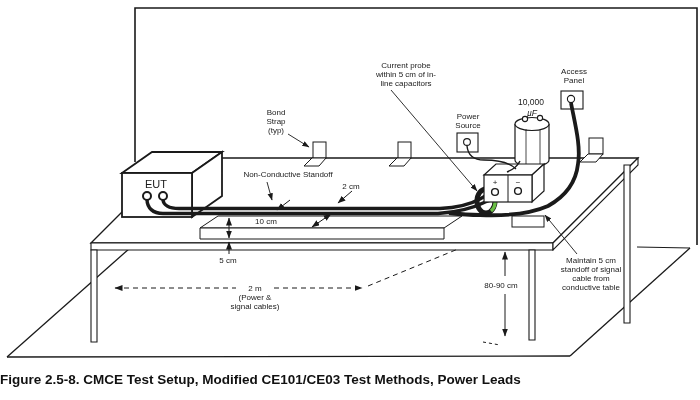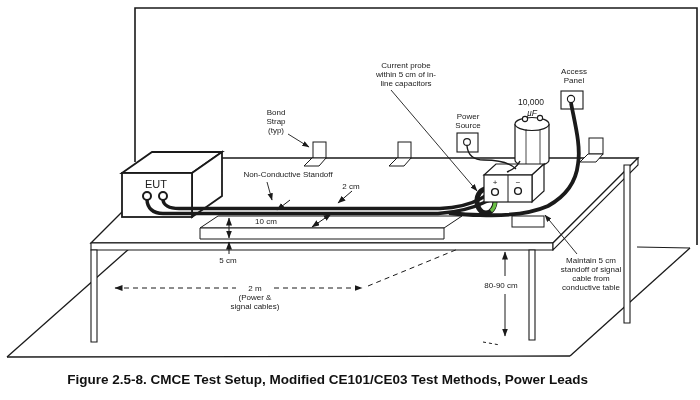--- a/index.html
+++ b/index.html
@@ -3,21 +3,21 @@
 <meta charset="utf-8">
 <style>
   html,body{margin:0;padding:0;background:#ffffff;}
   .page{position:relative;width:700px;height:400px;background:#ffffff;overflow:hidden;
         font-family:"Liberation Sans", sans-serif;}
   .diagram{position:absolute;left:0;top:0;}
   svg text{font-family:"Liberation Sans", sans-serif;font-size:8px;fill:#1a1a1a;}
   svg text.eut{font-size:11px;}
   svg text.cap{font-size:8.5px;}
   svg text.uf{font-style:italic;}
-  .caption{position:absolute;left:0;top:372px;width:588px;text-align:right;
+  .caption{position:absolute;left:0;top:372px;width:588px;text-align:left;
            font-weight:bold;font-size:13.5px;color:#111;}
   .ln{stroke:#1a1a1a;fill:none;}
 </style>
 </head>
 <body>
 
 <div class="page">
   <svg class="diagram" width="700" height="368" viewBox="0 0 700 368">
     <defs>
       <marker id="ah" markerWidth="9" markerHeight="7" refX="7.5" refY="3" orient="auto-start-reverse">

